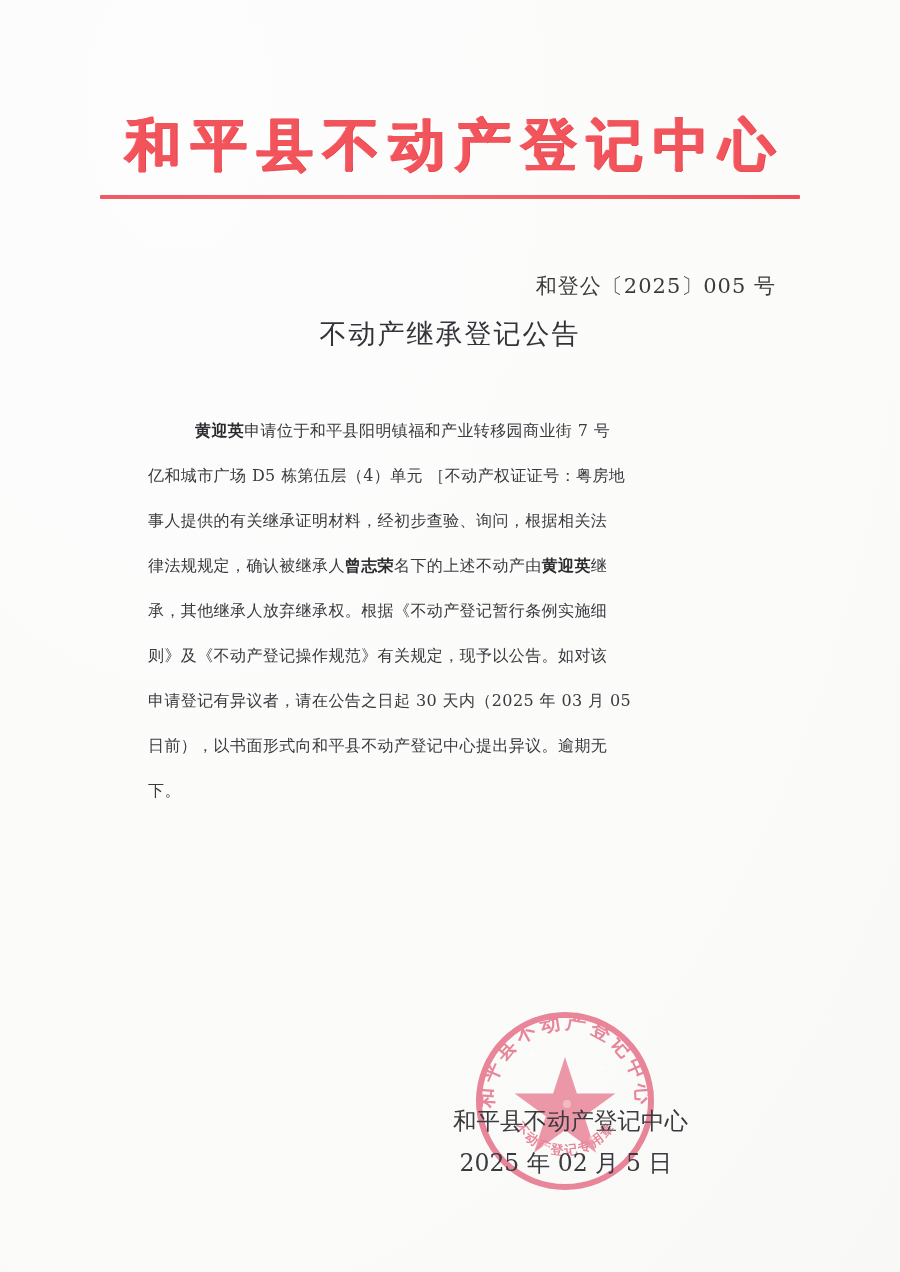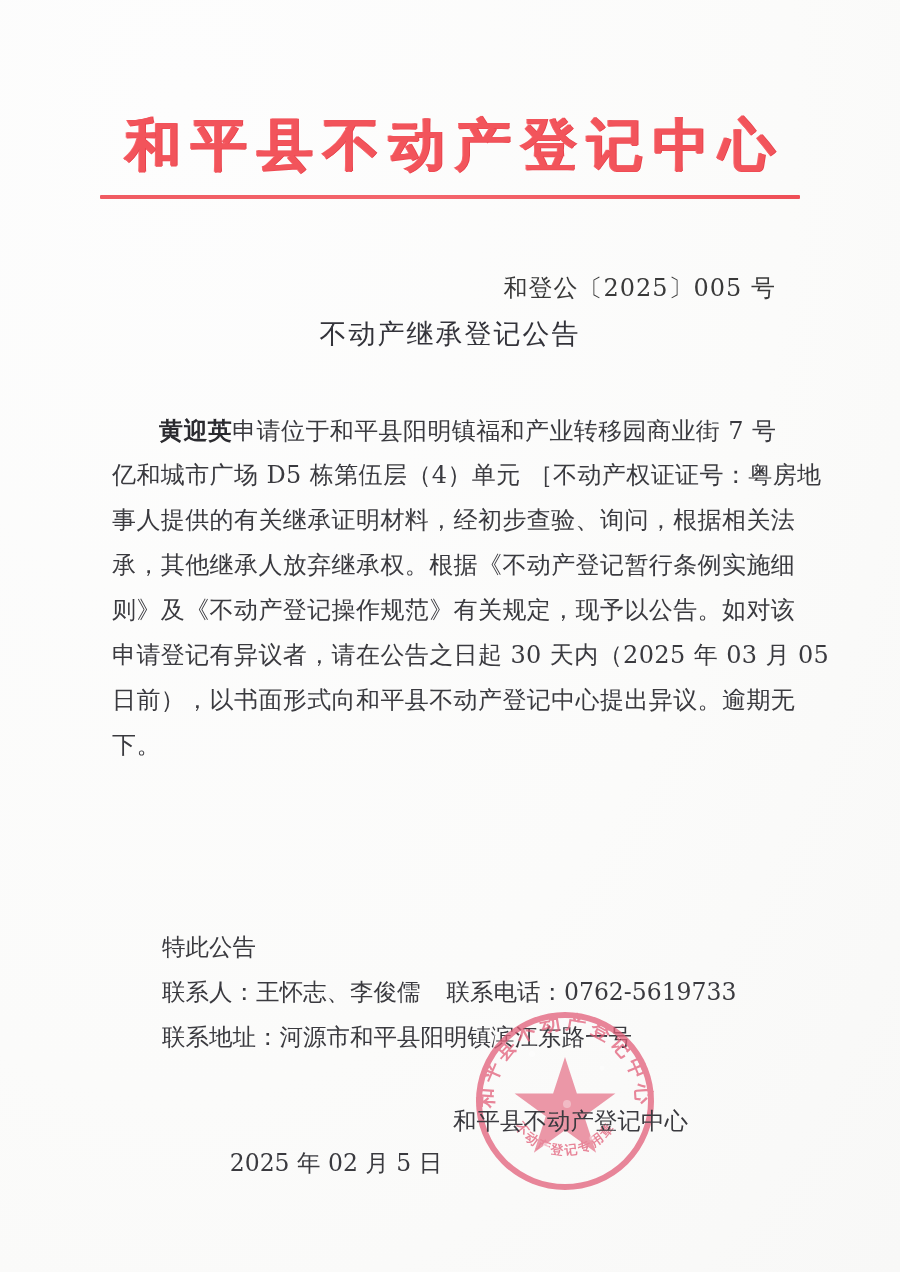--- a/index.html
+++ b/index.html
@@ -62,21 +62,21 @@
     height: 4px;
     background: linear-gradient(90deg, #f05b62 0%, #f4666d 45%, #ef4f57 100%);
     border-radius: 1px;
   }
 
   
   .doc-number {
     position: absolute;
     right: 148px;
     top: 272px;
-    font-size: 24px;
+    font-size: 21px;
     letter-spacing: 1px;
     color: #3a3a3a;
     white-space: nowrap;
   }
 
   
   .doc-title {
     position: absolute;
     left: 0;
     top: 316px;
@@ -90,26 +90,27 @@
   }
 
   
   .body-block {
     position: absolute;
     left: 112px;
     top: 408px;
     width: 676px;
   }
   .body-line {
-    font-size: 24px;
+    font-size: 16px;
     line-height: 45px;
     height: 45px;
     color: #3a3a3f;
     letter-spacing: 0.4px;
     white-space: nowrap;
+    margin-left: 36px;
   }
   .body-line.indent {
     text-indent: 47px;
   }
   .nm {
     font-weight: 700;
     color: #2a2a2f;
   }
 
   
@@ -142,21 +143,20 @@
     line-height: 42px;
     color: #3a3a3f;
     text-align: right;
     padding-right: 212px;
     white-space: nowrap;
     position: relative;
     z-index: 3;
   }
   .sig-date {
     padding-right: 228px;
-    text-align: center;
   }
 
   
   .seal {
     position: absolute;
     left: 472px;
     top: 1008px;
     width: 186px;
     height: 186px;
     z-index: 2;
@@ -183,40 +183,34 @@
 
   <div class="body-block">
 
     <div class="body-line indent"><span class="nm">黄迎英</span><span>申请位于和平县阳明镇福和产业转移园商业街 7 号</span></div>
 
     <div class="body-line">亿和城市广场 D5 栋第伍层（4）单元 ［不动产权证证号：粤房地</div>
 
 
     <div class="body-line">事人提供的有关继承证明材料，经初步查验、询问，根据相关法</div>
 
+    <div class="body-line"><span>律法规规定，确认被继承人</span><span class="nm">曾志荣</span><span>名下的上述不动产由</span><span class="nm">黄迎英</span><span>继</span></div>
 
     <div class="body-line">承，其他继承人放弃继承权。根据《不动产登记暂行条例实施细</div>
 
     <div class="body-line">则》及《不动产登记操作规范》有关规定，现予以公告。如对该</div>
 
     <div class="body-line">申请登记有异议者，请在公告之日起 30 天内（2025 年 03 月 05</div>
 
     <div class="body-line">日前），以书面形式向和平县不动产登记中心提出异议。逾期无</div>
 
 
     <div class="body-line">下。</div>
   </div>
 
-  <div class="closing">
-    <div class="closing-line pad1">特此公告</div>
-
-    <div class="closing-line pad2"><span>联系人：</span><span>王怀志、李俊儒</span><span class="gap-phone"></span><span>联系电话：</span><span>0762-5619733</span></div>
-
-    <div class="closing-line pad2"><span>联系地址：</span><span>河源市和平县阳明镇滨江东路一号</span></div>
-  </div>
 
   <div class="seal">
     <svg viewBox="0 0 186 186" width="186" height="186" aria-hidden="true">
       <defs>
         <clipPath id="sealclip">
           <circle cx="93" cy="93" r="92"></circle>
         </clipPath>
         <path id="arcTop" d="M 93,93 m -72,0 a 72,72 0 1,1 144,0" fill="none"></path>
         <path id="arcBottom" d="M 93,93 m -55,14 a 58,58 0 0,0 110,0" fill="none"></path>
       </defs>

